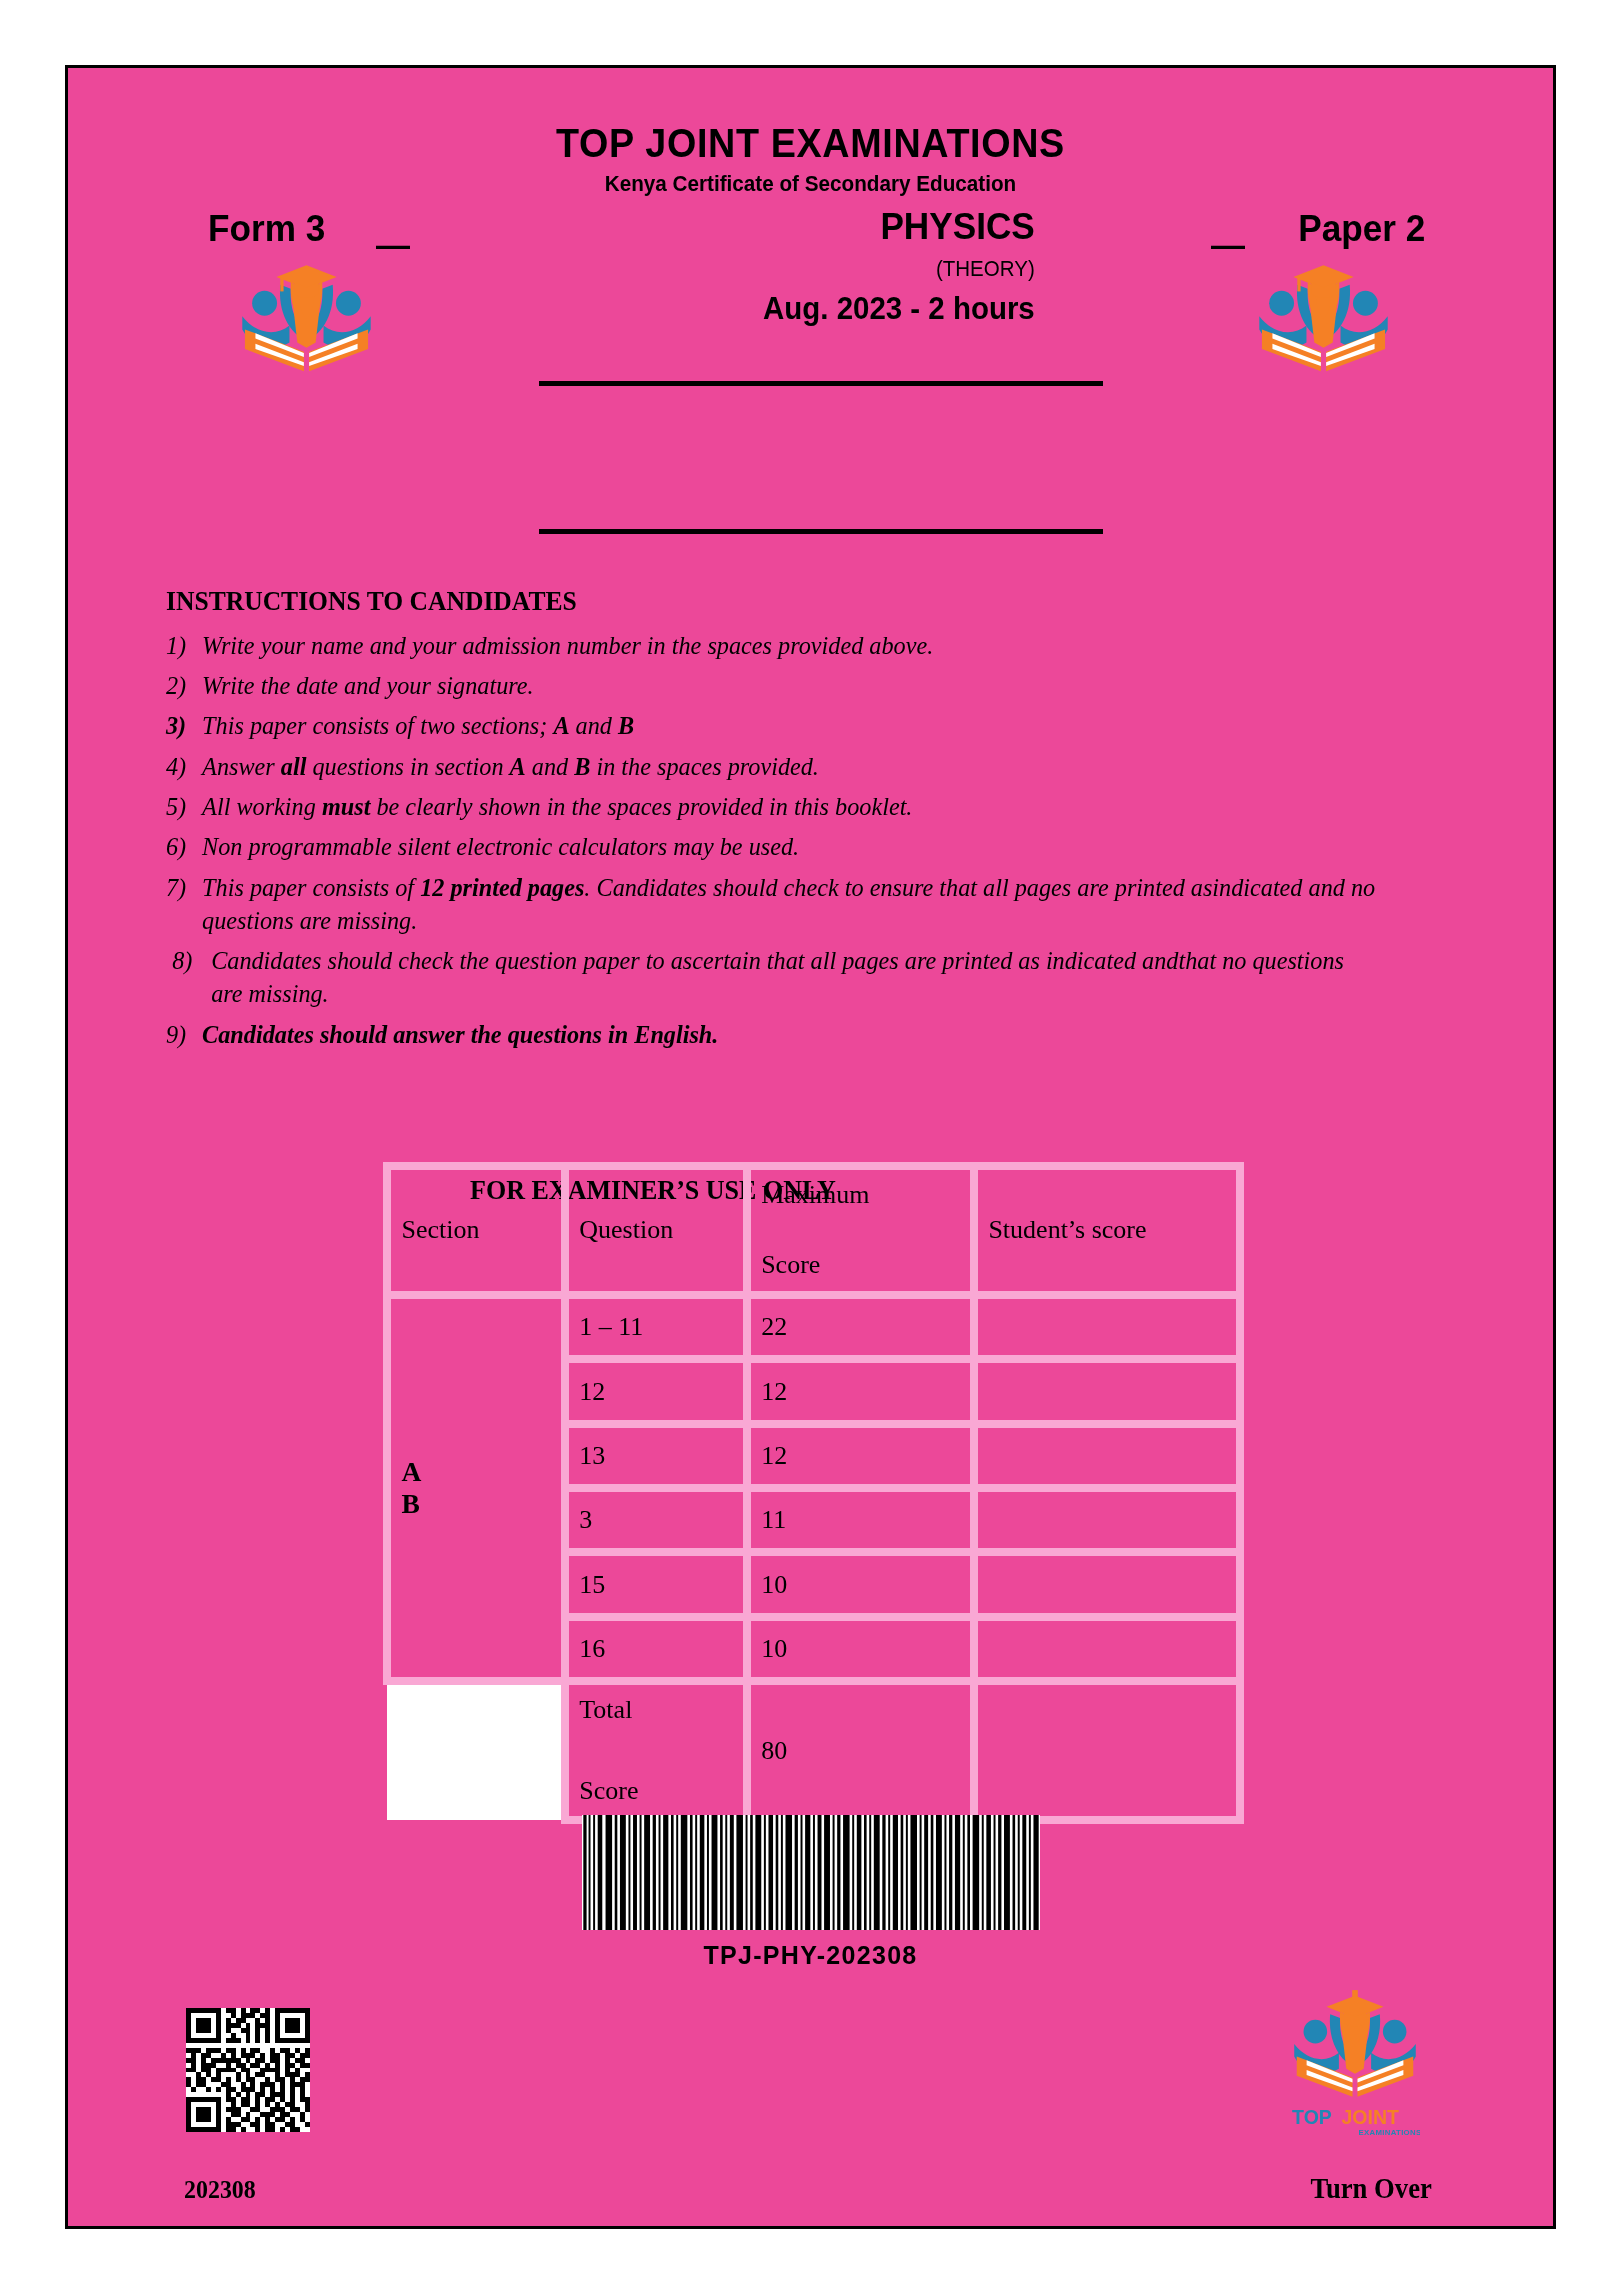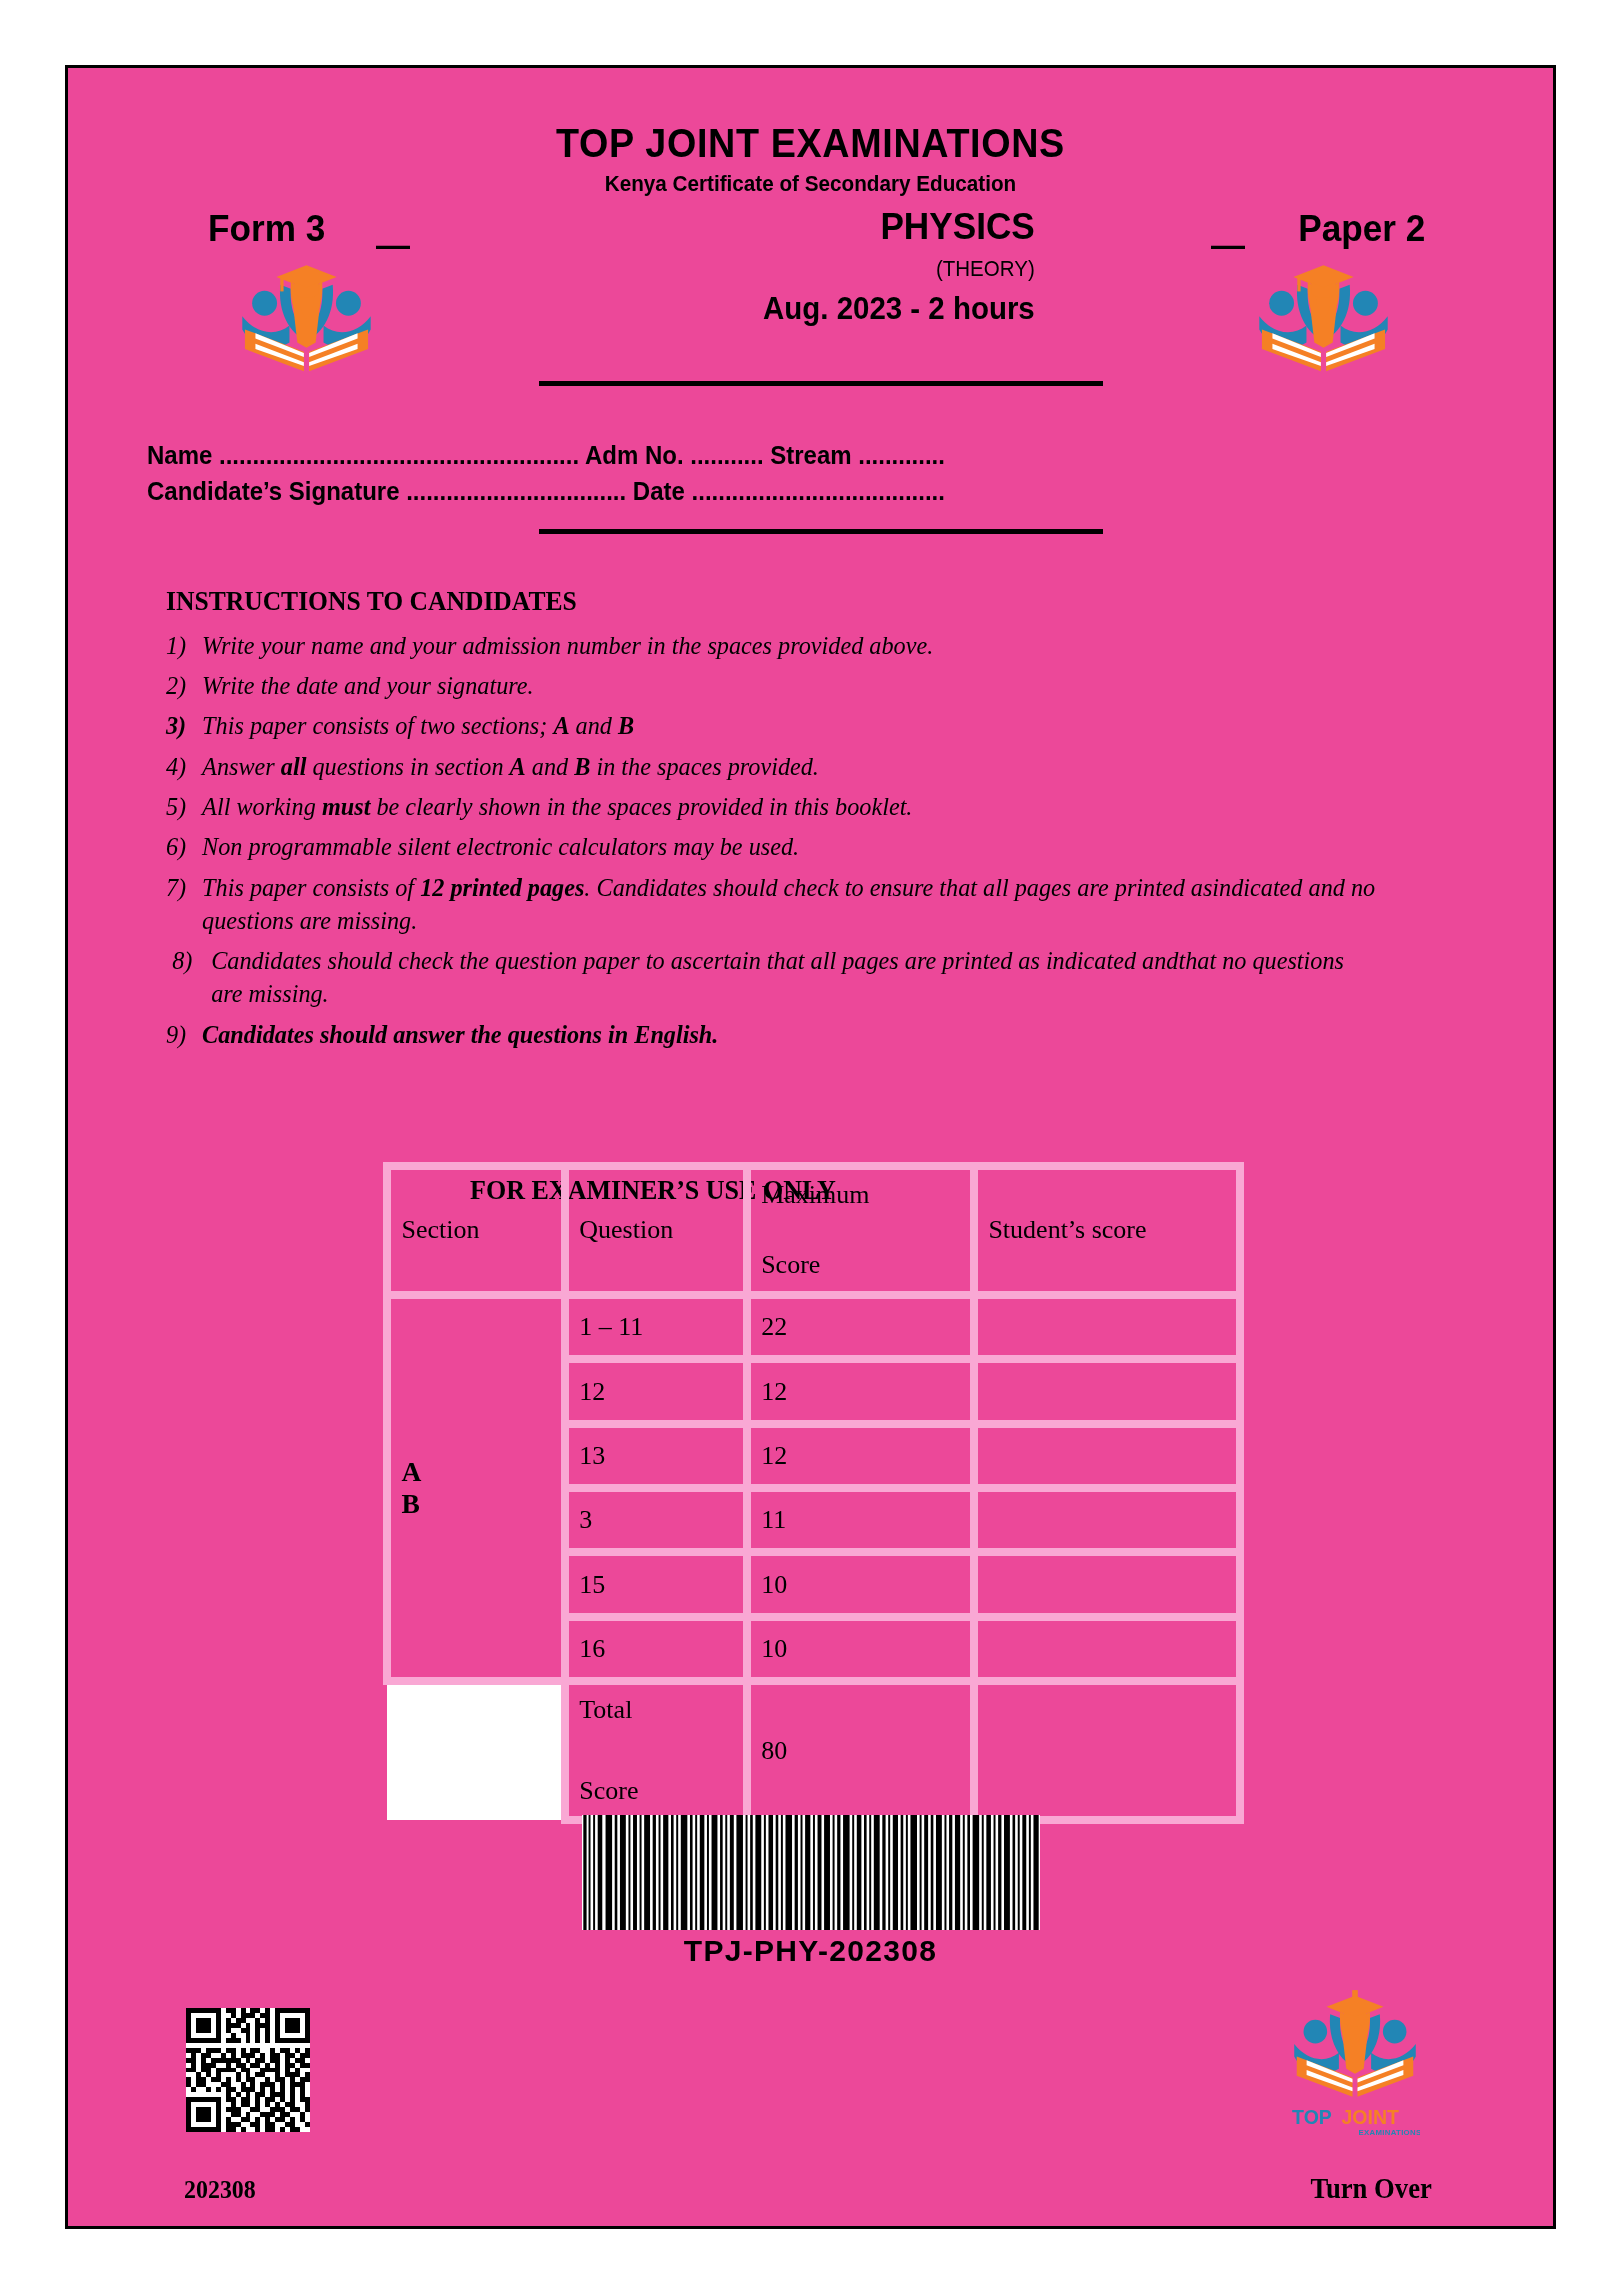--- a/index.html
+++ b/index.html
@@ -238,23 +238,23 @@
     top: 1747px;
     text-align: center;
   }
   .barcode {
     height: 115px;
     width: 458px;
     display: block;
   }
   .barcode-label {
     font-family: "Liberation Sans", sans-serif;
-    font-size: 30px;
+    font-size: 25px;
     letter-spacing: 1.3px;
-    margin-top: 4px;
+    margin-top: 11px;
     font-weight: 600;
   }
 
   
   .qr-wrap {
     position: absolute;
     left: 118px;
     top: 1940px;
     width: 124px;
     height: 124px;
@@ -364,24 +364,20 @@
             <path d="M178 118 L 104 148 L 104 154 L 178 126 Z" fill="#ffffff"></path>
             <path d="M22 134 L 96 162 L 96 168 L 22 142 Z" fill="#ffffff"></path>
             <path d="M178 134 L 104 162 L 104 168 L 178 142 Z" fill="#ffffff"></path>
           </g>
         </svg>
       </div>
     </div>
 
     <div class="rule-1"></div>
 
-    <div class="cand-fields-wrap">
-      <div class="cand-line cand-name">Name ......................................................  Adm No. ........... Stream .............</div>
-      <div class="cand-line cand-sig">Candidate’s Signature .................................  Date ......................................</div>
-    </div>
 
     <div class="rule-2"></div>
   </div>
 
   <div class="instructions">
     <div class="instr-head">INSTRUCTIONS TO CANDIDATES</div>
     <div id="instr-list">
         <div class="instr-item">
           <div class="instr-num">1)</div>
           <div class="instr-text">Write your name and your admission number in the spaces provided above.</div>

